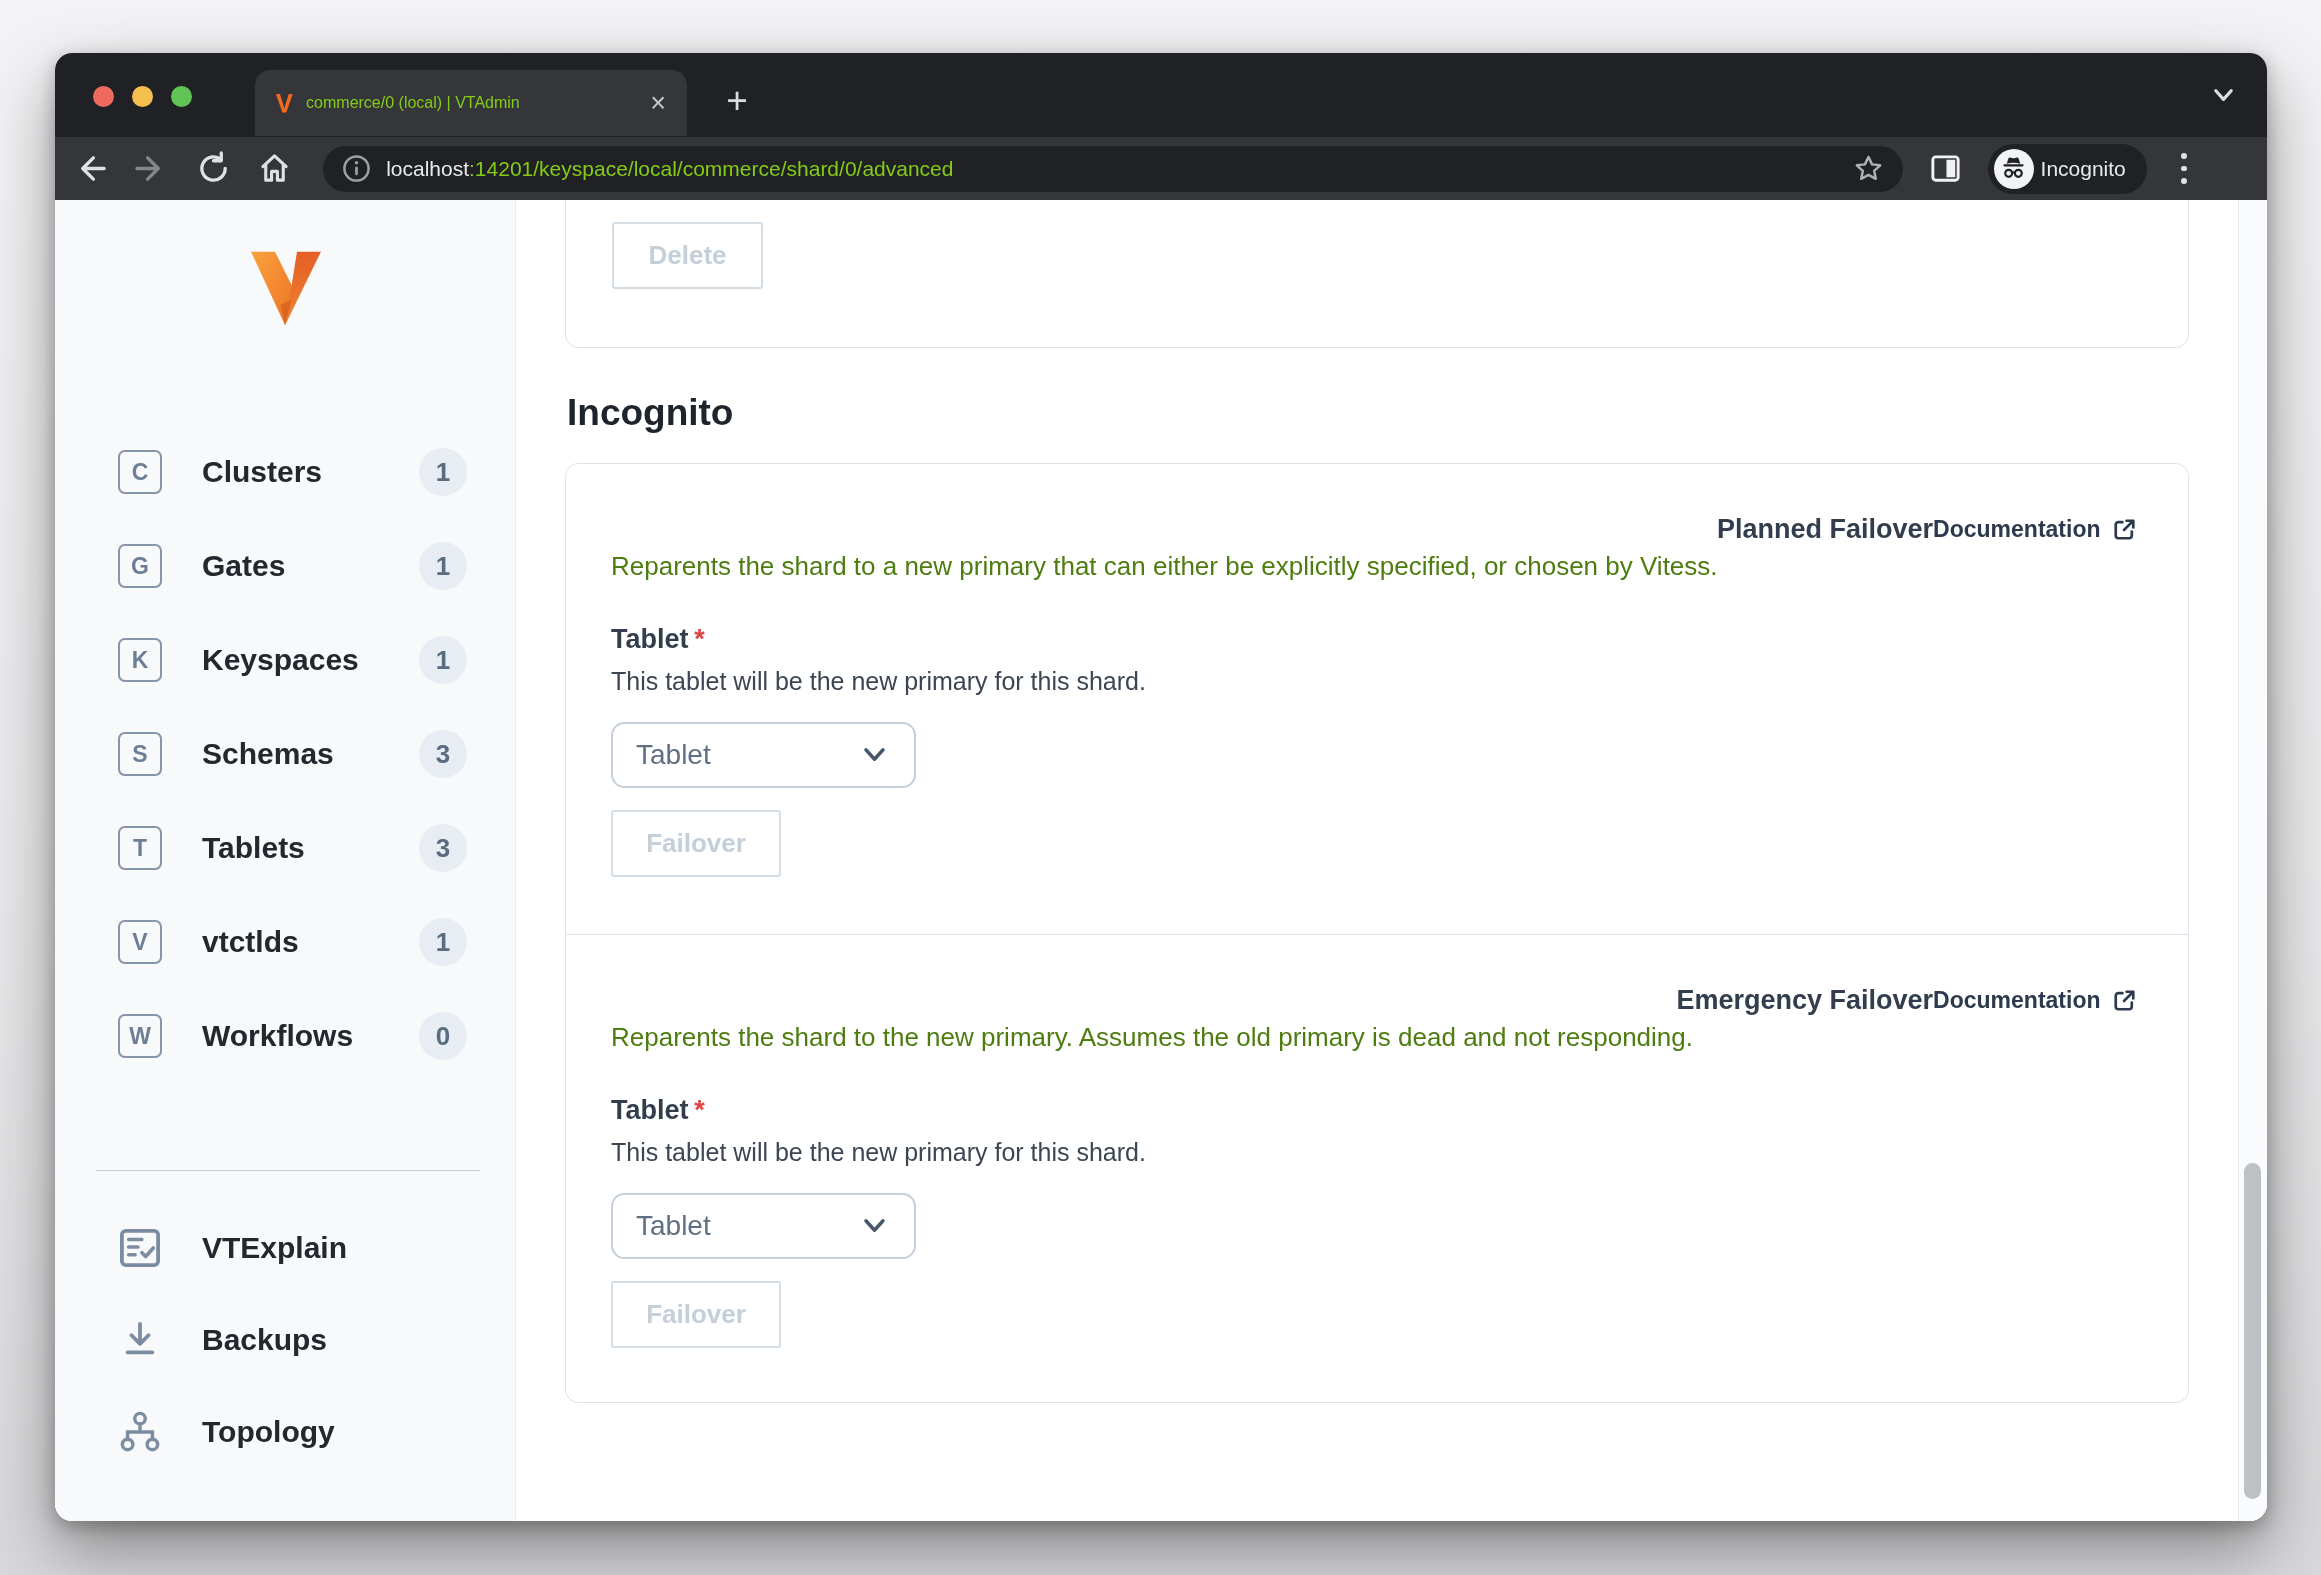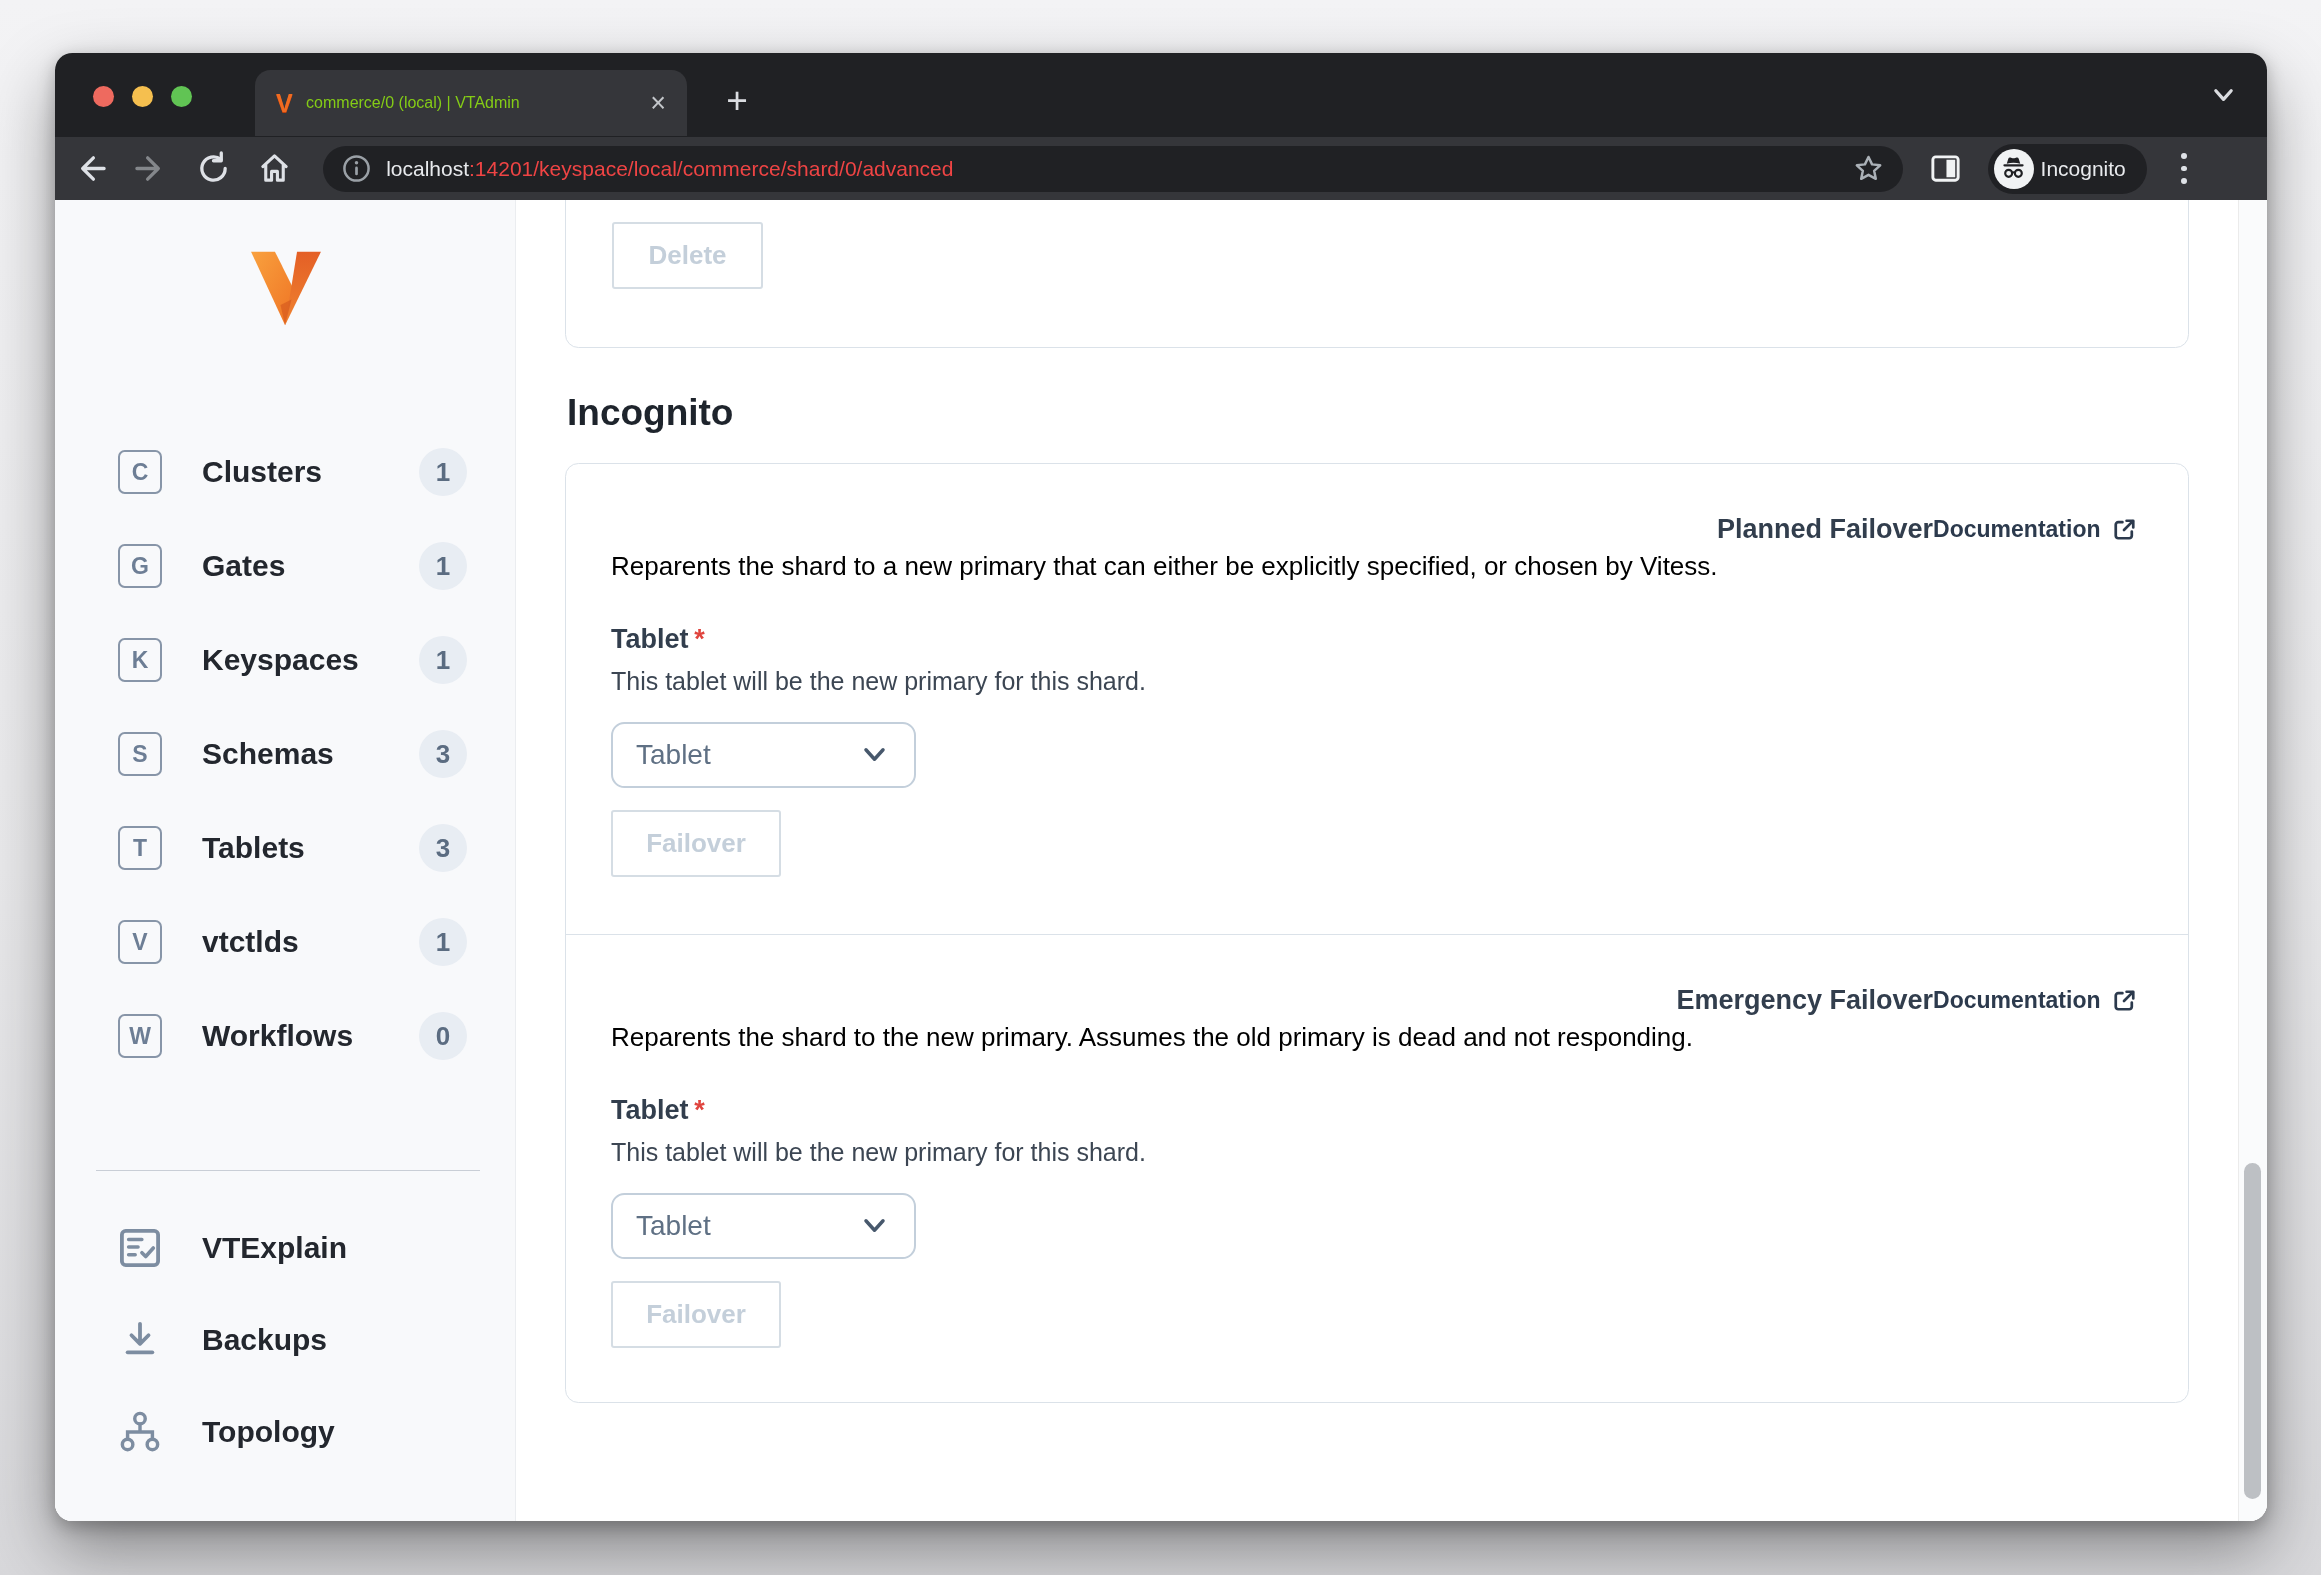--- a/index.html
+++ b/index.html
@@ -40,21 +40,21 @@
   .toolbar { position:absolute; left:0; top:84px; width:100%; height:63px; background:#35363a;
     display:flex; align-items:center; }
   .nav-ico { width:54px; height:54px; display:flex; align-items:center; justify-content:center; margin-left:7.7px; }
   .nav-ico svg { display:block; }
   .omnibox {
     margin-left:21px; width:1580px; height:46px; background:#202124; border-radius:23px;
     display:flex; align-items:center; padding:0 17.3px 0 19px; gap:15.4px;
   }
   .url-text { font-size:21px; white-space:nowrap; overflow:hidden; flex:1; }
   .url-host { color:#e8eaed; }
-  .url-rest { color:#ef4444; }
+  .url-rest { color:#84cc16; }
   .right-tools { display:flex; align-items:center; margin-left:25px; gap:25px; }
   .incog-pill { height:50px; background:#202124; border-radius:25px; display:flex; align-items:center;
     gap:7px; padding:0 21px 0 5.8px; }
   .incog-circle { width:40px; height:40px; background:#f1f3f4; border-radius:50%;
     display:flex; align-items:center; justify-content:center; }
   .incog-label { color:#e8eaed; font-size:21px; }
   .dots { display:flex; flex-direction:column; gap:6.7px; padding:0 9.6px; }
   .dots i { width:5.8px; height:5.8px; border-radius:50%; background:#dee1e6; }
 
   
@@ -88,21 +88,21 @@
   }
   .delete-btn { position:absolute; left:46px; bottom:58px; width:151px; height:67px; }
   .page-h2 { position:absolute; left:51px; top:192px; font-size:37px; font-weight:bold; color:#1e242c; }
   .card-reparent { top:263px; height:940px; }
   .section { position:relative; height:470px; padding:47px 51px 0 45px; }
   .section + .section { border-top:1.9px solid #dbe2e9; }
   .sec-head { display:flex; justify-content:flex-end; align-items:flex-start; }
   .sec-title { font-size:27px; font-weight:bold; color:#323e4d; line-height:37px; }
   .doc-link { display:flex; align-items:center; gap:11.5px; color:#2c3a4d; font-size:23px;
     font-weight:bold; line-height:37px; cursor:pointer; }
-  .sec-desc { font-size:26px; color:#000000; line-height:37px; margin-top:0; }
+  .sec-desc { font-size:26px; color:#4d7c0f; line-height:37px; margin-top:0; }
   .field-label { margin-top:36px; font-size:27px; font-weight:bold; color:#323e4d; line-height:37px; }
   .req { color:#e0443e; font-weight:bold; margin-left:5.8px; }
   .field-help { margin-top:4.8px; font-size:25px; color:#3c4653; line-height:37px; }
   .select {
     margin-top:22px; width:305px; height:66px; border:2.9px solid #c3cfdb; border-radius:13.4px;
     display:flex; align-items:center; justify-content:space-between; padding:0 25px 0 23px;
     background:#fff; cursor:pointer;
   }
   .select-value { font-size:28px; color:#5f7084; }
   .failover-btn { margin-top:22px; width:170px; height:67px; }

